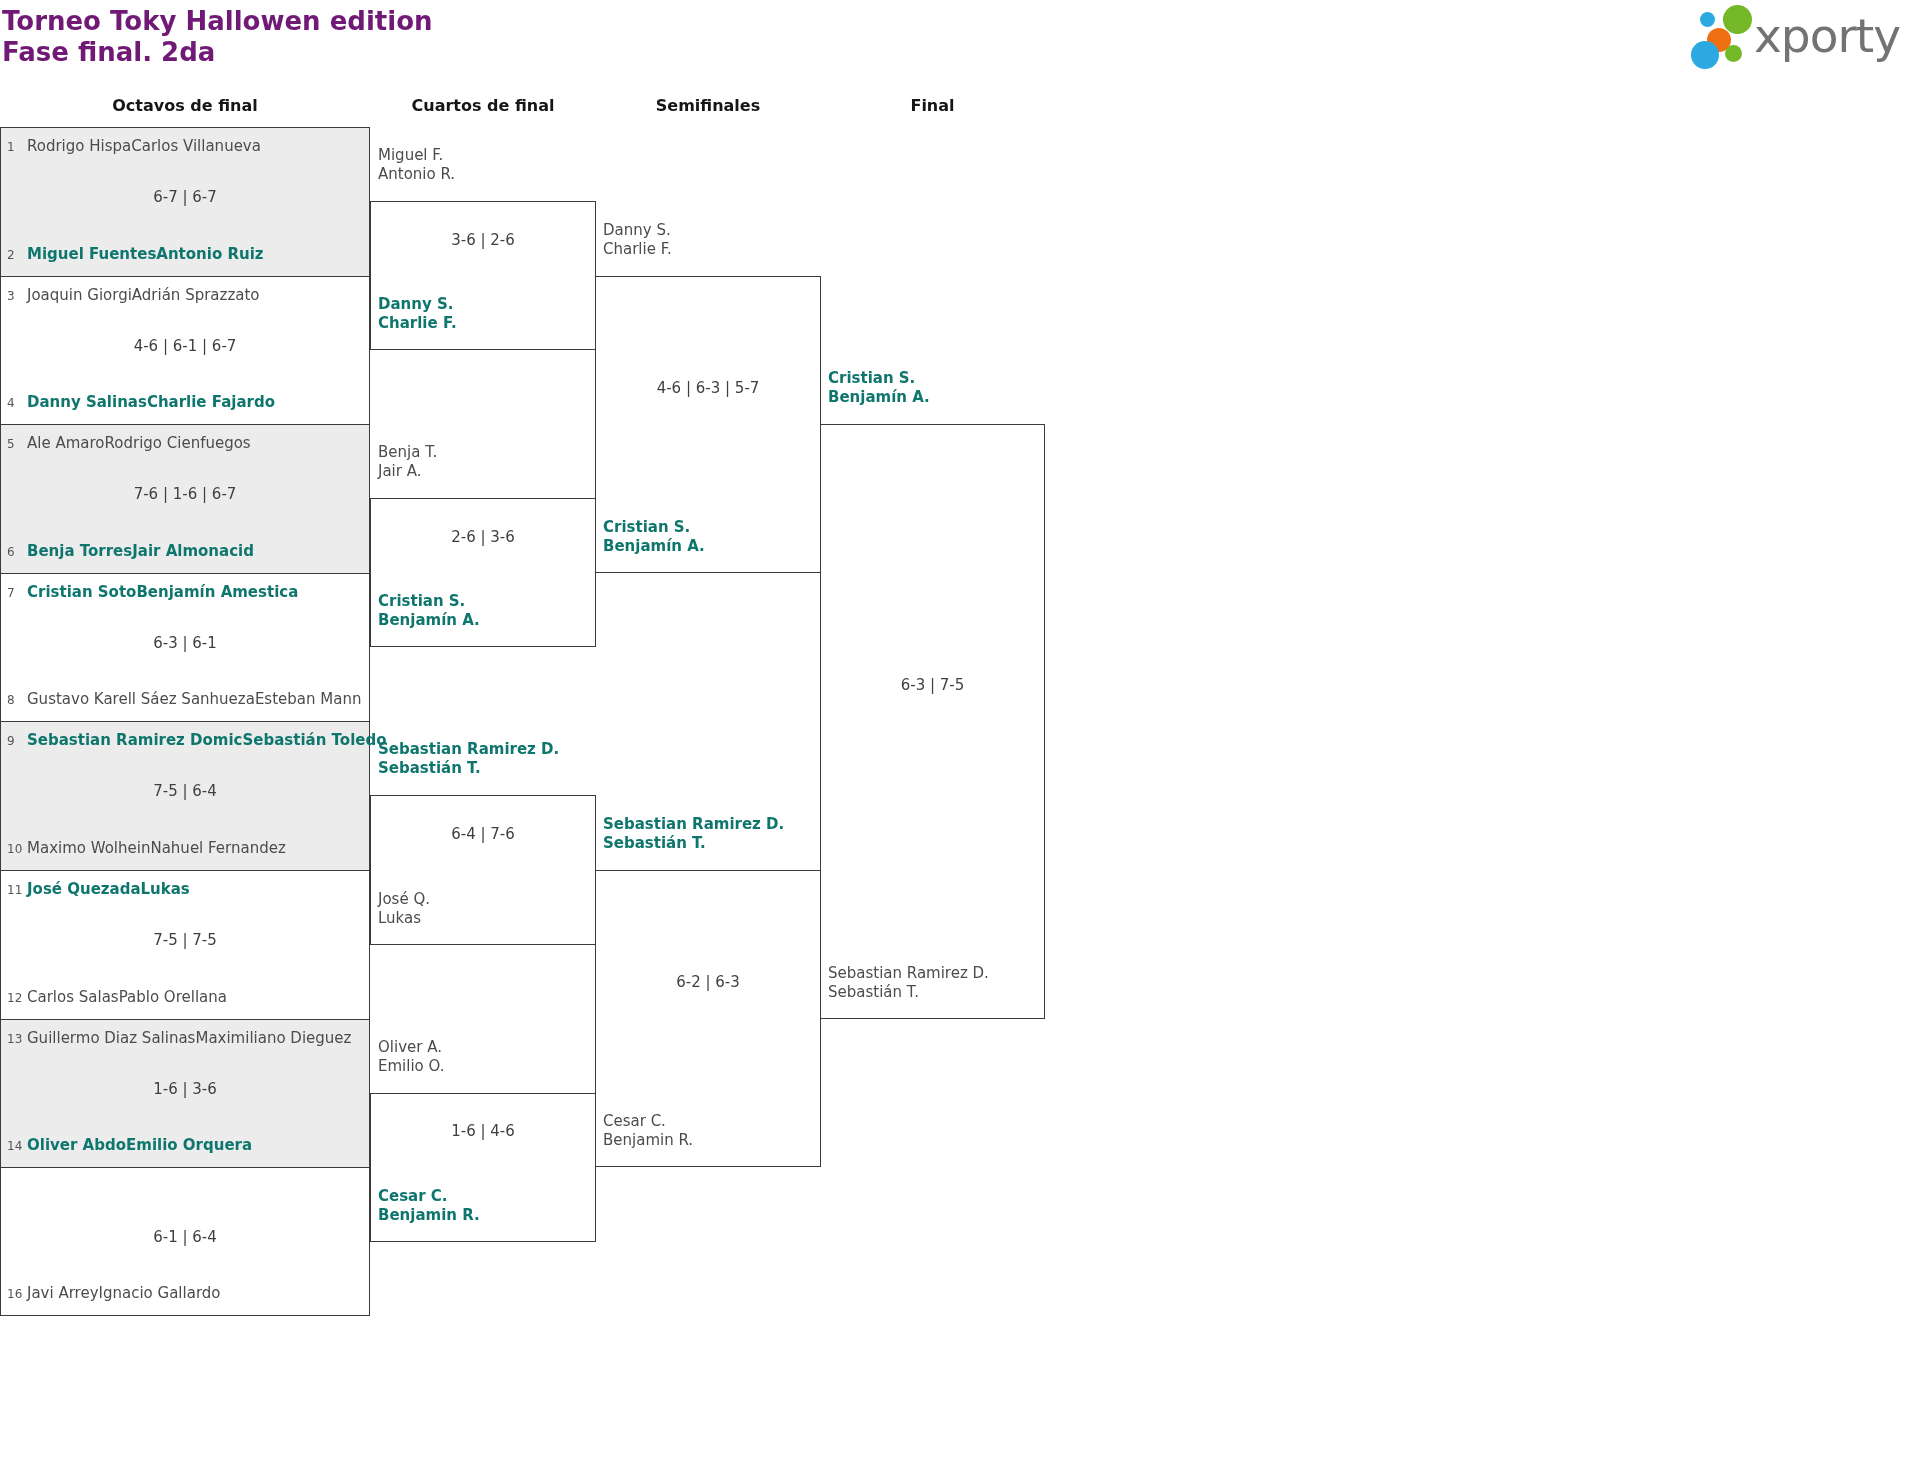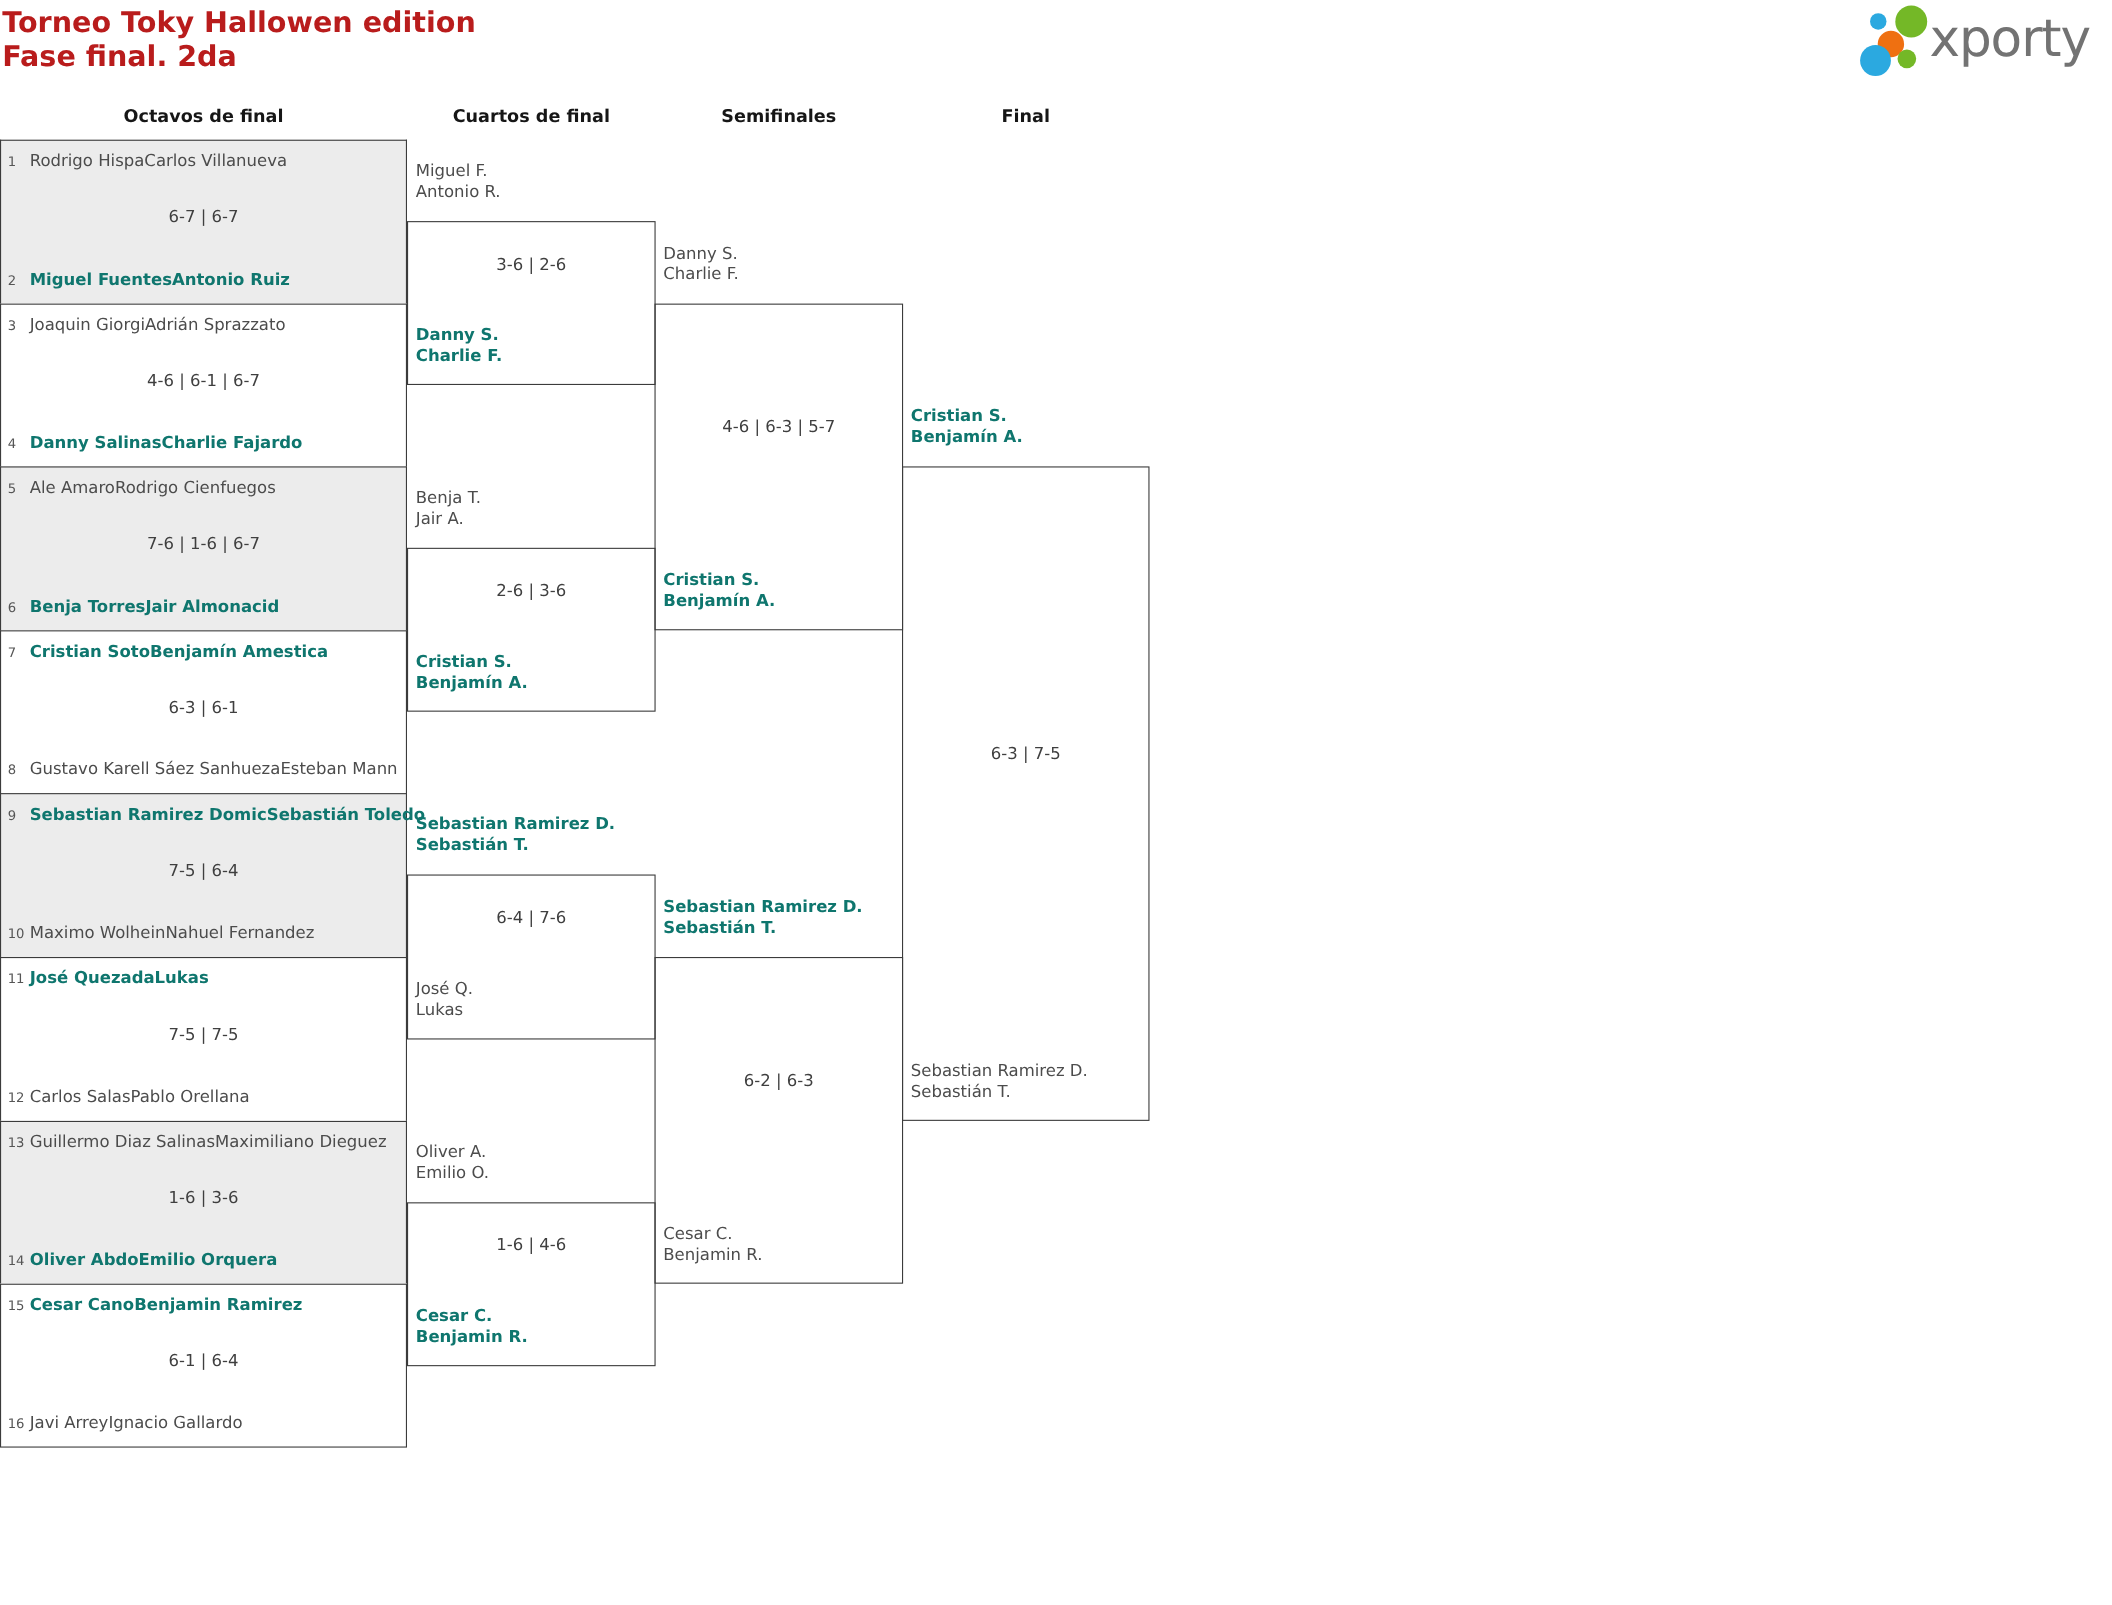--- a/index.html
+++ b/index.html
@@ -5,21 +5,21 @@
   html,body{margin:0;padding:0;background:#ffffff;}
   .page{
     position:relative;
     width:1920px;height:1459px;
     background:#ffffff;
     font-family:"DejaVu Sans","Liberation Sans",sans-serif;
     color:#141414;
     overflow:hidden;
   }
   
-  .title{position:absolute;left:2px;top:6px;font-size:26px;line-height:31px;font-weight:bold;color:#b91c1c;}
+  .title{position:absolute;left:2px;top:6px;font-size:26px;line-height:31px;font-weight:bold;color:#701a75;}
   .col-h{position:absolute;top:96px;text-align:center;font-size:16px;font-weight:bold;color:#161616;}
   
   .logo{position:absolute;left:1688px;top:0;width:225px;height:72px;}
   .dot{position:absolute;border-radius:50%;}
   .dot.d-blue-s {left:12px;top:12px;width:15px;height:15px;background:#2ba9e0;}
   .dot.d-green-l{left:35px;top:5px;width:29px;height:29px;background:#74b827;}
   .dot.d-orange {left:19px;top:28px;width:24px;height:24px;background:#ef7011;}
   .dot.d-blue-l {left:3px;top:41px;width:28px;height:28px;background:#2ba9e0;}
   .dot.d-green-s{left:37px;top:45px;width:17px;height:17px;background:#74b827;}
   .logo-text{position:absolute;left:66px;top:0;line-height:72px;font-size:47px;font-weight:normal;letter-spacing:-1px;color:#737373;}
@@ -193,27 +193,20 @@
     <div class="team t-bottom">
       <span class="seed">14</span>
       <span class="names" data-bold="true">
         <span class="ln">Oliver Abdo</span>
         <span class="ln">Emilio Orquera</span>
       </span>
     </div>
   </div>
 
   <div class="o-box last" style="top:1167px;height:149px;">
-    <div class="team t-top">
-      <span class="seed">15</span>
-      <span class="names" data-bold="true">
-        <span class="ln">Cesar Cano</span>
-        <span class="ln">Benjamin Ramirez</span>
-      </span>
-    </div>
     <div class="score">6-1 | 6-4</div>
     <div class="team t-bottom">
       <span class="seed">16</span>
       <span class="names" data-bold="false">
         <span class="ln">Javi Arrey</span>
         <span class="ln">Ignacio Gallardo</span>
       </span>
     </div>
   </div>
 

